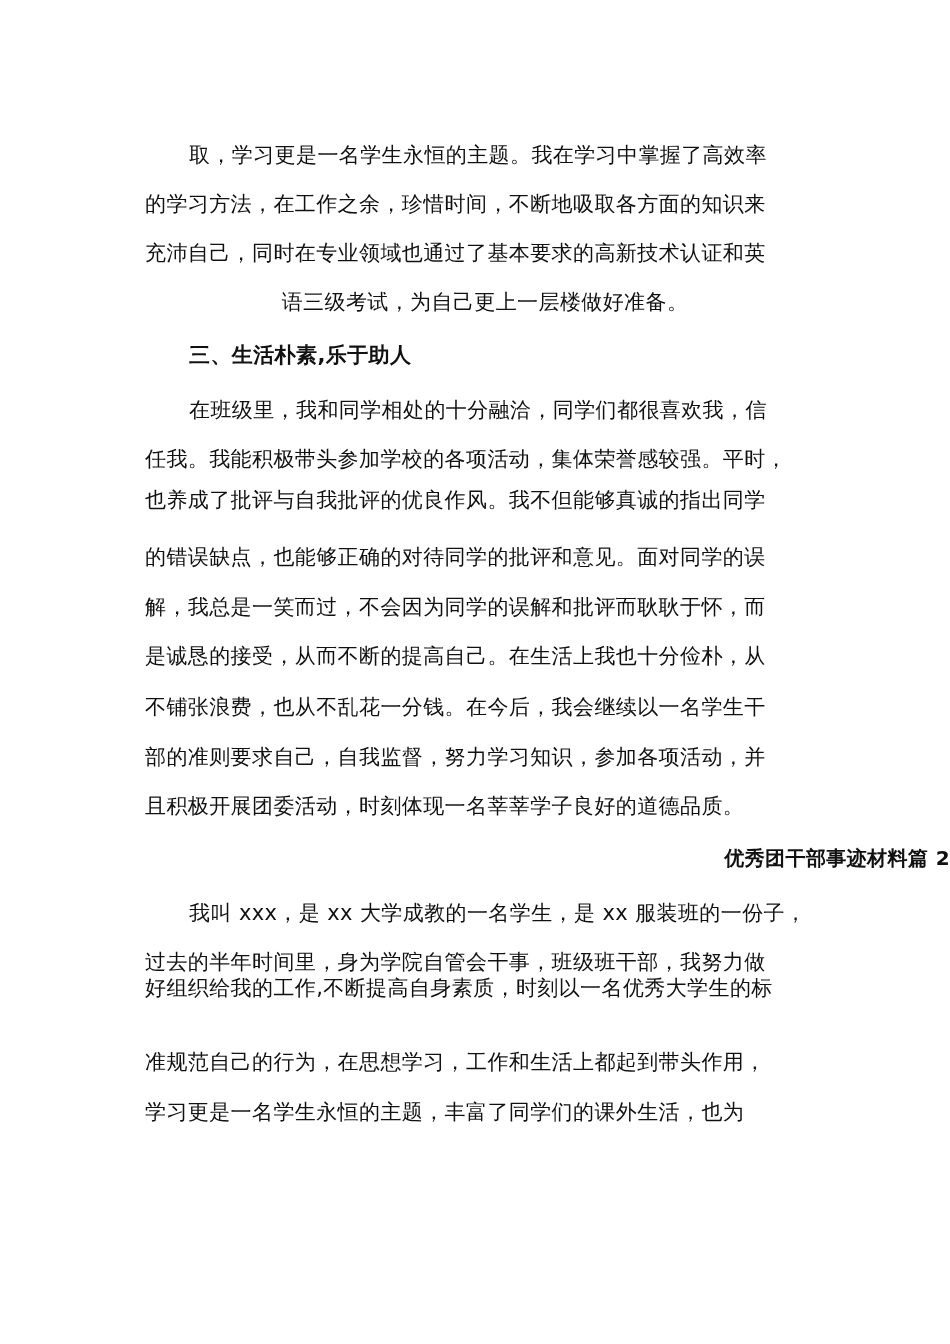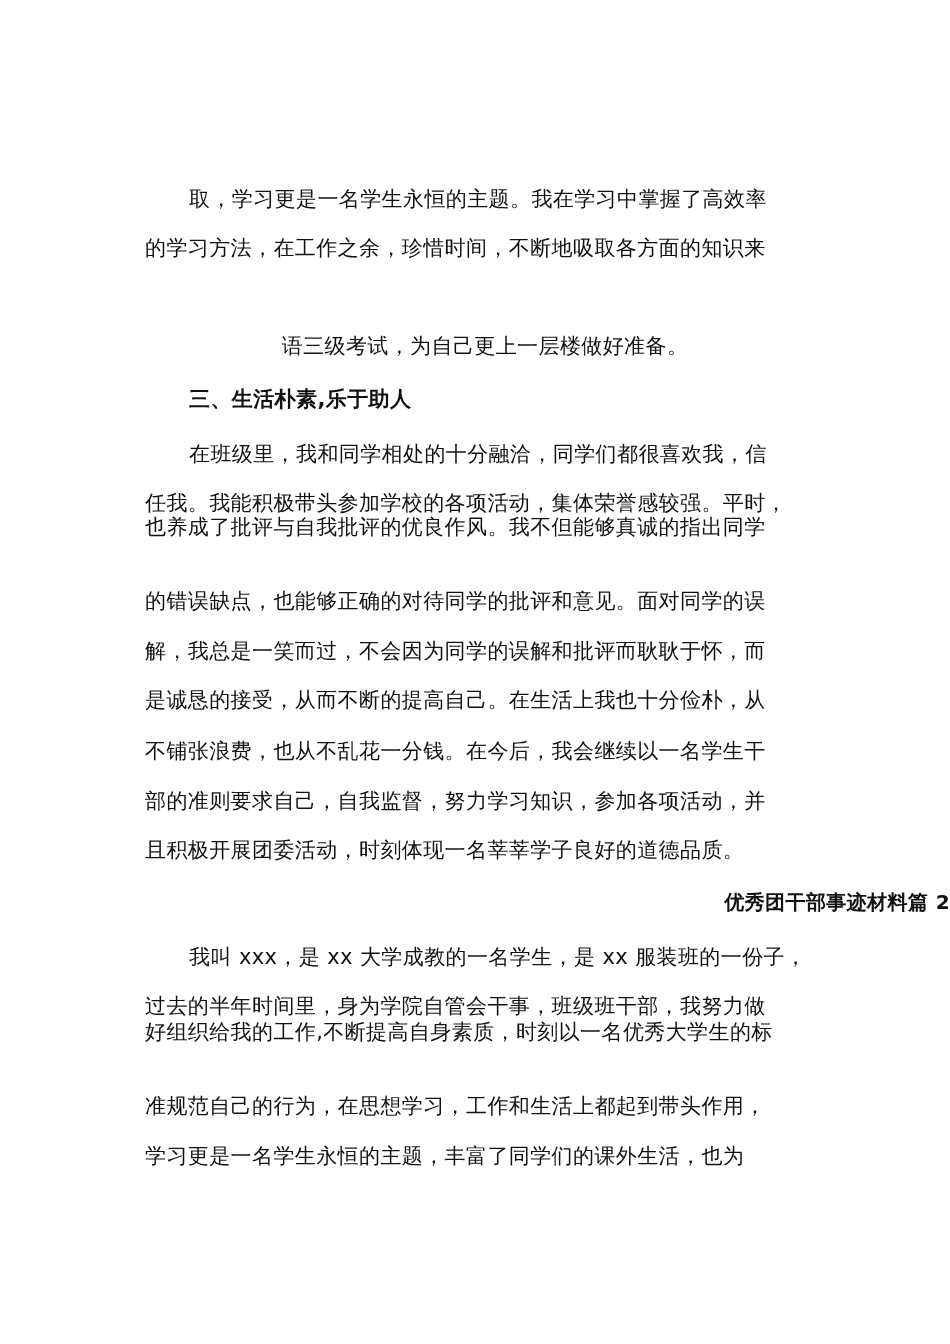--- a/index.html
+++ b/index.html
@@ -15,21 +15,20 @@
       font-family: "DejaVu Sans", "Liberation Sans", sans-serif;
       color: #111111;
     }
     .page {
       position: absolute;
       left: 0;
       top: 0;
       width: 950px;
       height: 1002px;
       background: #ffffff;
-      margin-top: 44px;
     }
     .line {
       position: absolute;
       left: 145px;
       width: 680px;
       height: 30px;
       line-height: 30px;
       font-size: 21px;
       white-space: nowrap;
       letter-spacing: 0.4px;
@@ -48,27 +47,28 @@
       font-size: 20px;
     }
   </style>
 </head>
 <body>
 
 <div class="page">
 
   <div class="line indent" style="top:140px;">取，学习更是一名学生永恒的主题。我在学习中掌握了高效率</div>
   <div class="line" style="top:189px;">的学习方法，在工作之余，珍惜时间，不断地吸取各方面的知识来</div>
+  <div class="line" style="top:238px;">充沛自己，同时在专业领域也通过了基本要求的高新技术认证和英</div>
   <div class="line" style="top:287px;text-align:center;">语三级考试，为自己更上一层楼做好准备。</div>
 
   <div class="line indent" style="top:395px;">在班级里，我和同学相处的十分融洽，同学们都很喜欢我，信</div>
 
   <div class="line indent heading" style="top:340px;">三、生活朴素,乐于助人</div>
   <div class="line" style="top:444px;">任我。我能积极带头参加学校的各项活动，集体荣誉感较强。平时，</div>
-  <div class="line" style="top:468px;">也养成了批评与自我批评的优良作风。我不但能够真诚的指出同学</div>
+  <div class="line" style="top:485px;">也养成了批评与自我批评的优良作风。我不但能够真诚的指出同学</div>
   <div class="line" style="top:542px;">的错误缺点，也能够正确的对待同学的批评和意见。面对同学的误</div>
   <div class="line" style="top:592px;">解，我总是一笑而过，不会因为同学的误解和批评而耿耿于怀，而</div>
   <div class="line" style="top:641px;">是诚恳的接受，从而不断的提高自己。在生活上我也十分俭朴，从</div>
   <div class="line" style="top:692px;">不铺张浪费，也从不乱花一分钱。在今后，我会继续以一名学生干</div>
   <div class="line" style="top:742px;">部的准则要求自己，自我监督，努力学习知识，参加各项活动，并</div>
   <div class="line" style="top:791px;">且积极开展团委活动，时刻体现一名莘莘学子良好的道德品质。</div>
 
   <div class="line title" style="top:843px;">优秀团干部事迹材料篇 2</div>
 
   <div class="line indent" style="top:898px;">我叫 xxx，是 xx 大学成教的一名学生，是 xx 服装班的一份子，</div>

